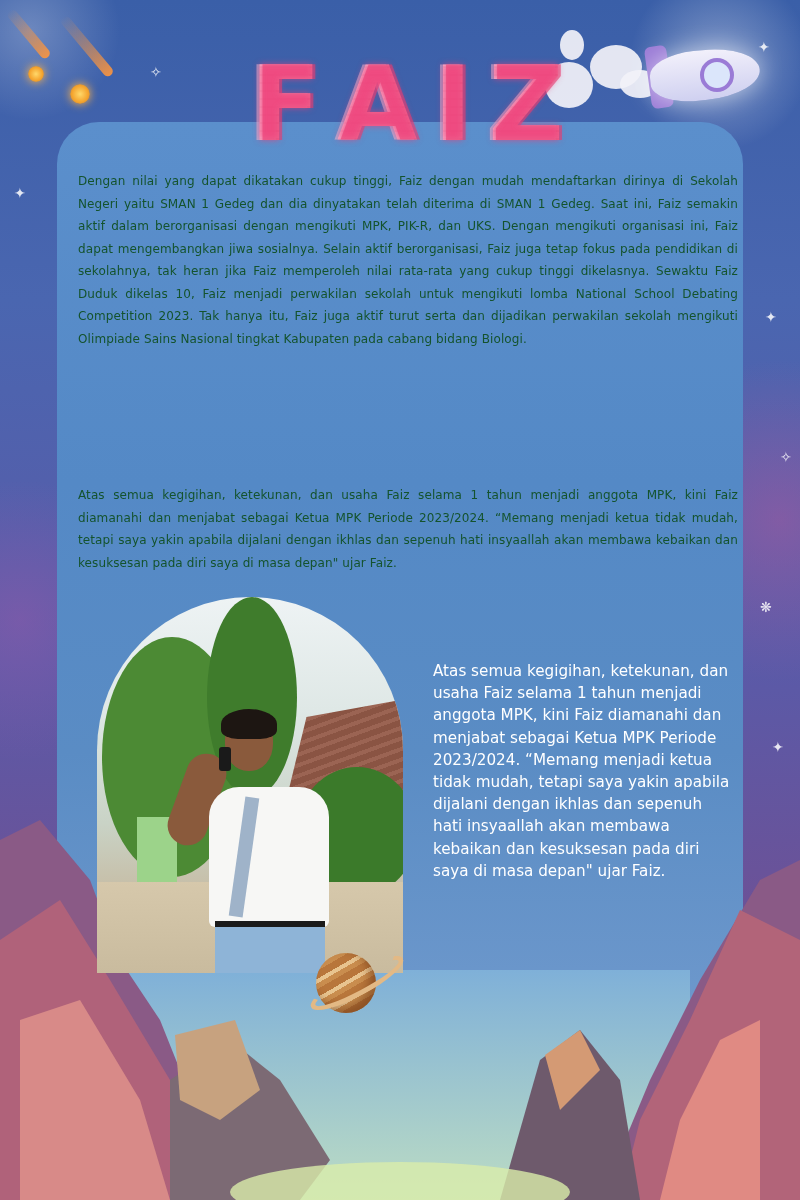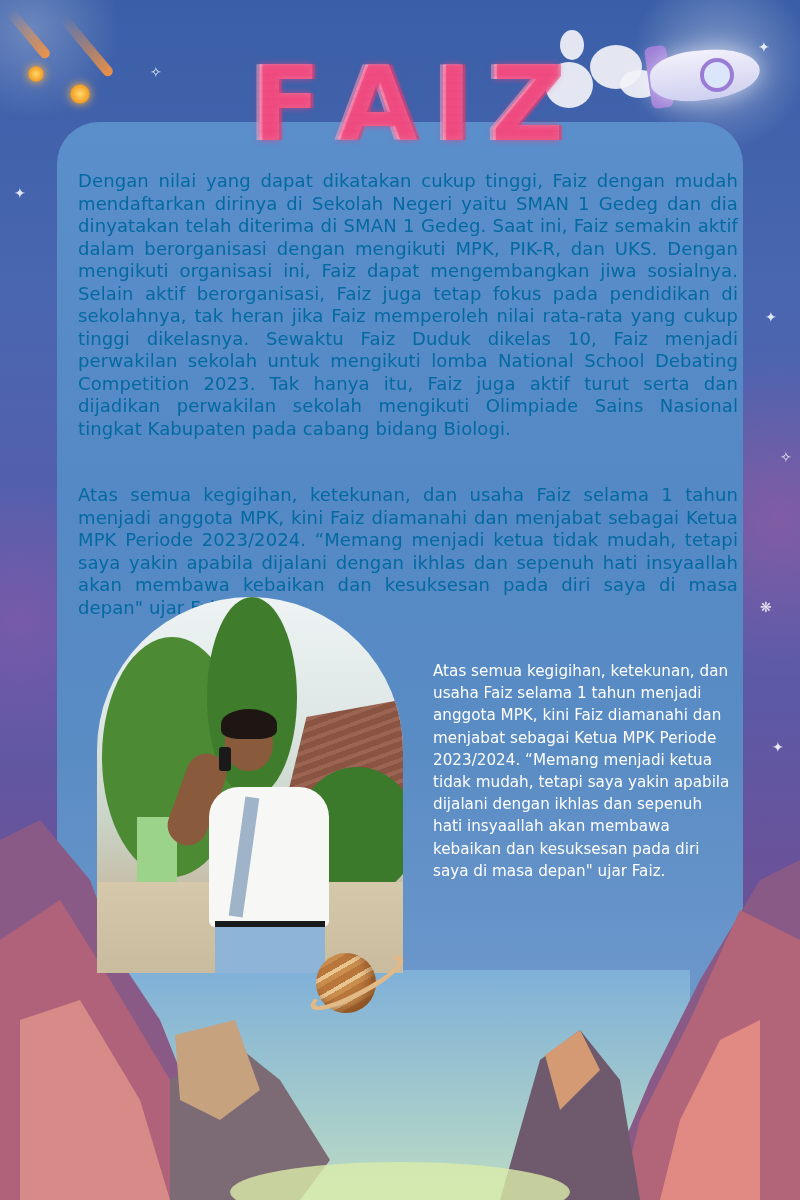--- a/index.html
+++ b/index.html
@@ -35,21 +35,21 @@
     line-height: 1;
   }
   .title span {
     display: inline-block;
     background: repeating-linear-gradient(180deg, #f7b0c8 0 6px, #ec98b4 6px 8px);
     -webkit-background-clip: text; background-clip: text;
     color: transparent;
   }
   .body-text {
     position: absolute; left: 78px; width: 660px;
-    color: #0369a1; font-size: 18px; line-height: 22.5px;
+    color: #14532d; font-size: 12px; line-height: 22.5px;
     text-align: justify; letter-spacing: .1px;
   }
   .p1 { top: 170px; }
   .p2 { top: 484px; }
   .side-text {
     position: absolute; left: 433px; top: 660px; width: 300px;
     color: #ffffff; font-size: 15.2px; line-height: 22.2px;
   }
   .photo {
     position: absolute; left: 97px; top: 597px; width: 306px; height: 376px;

